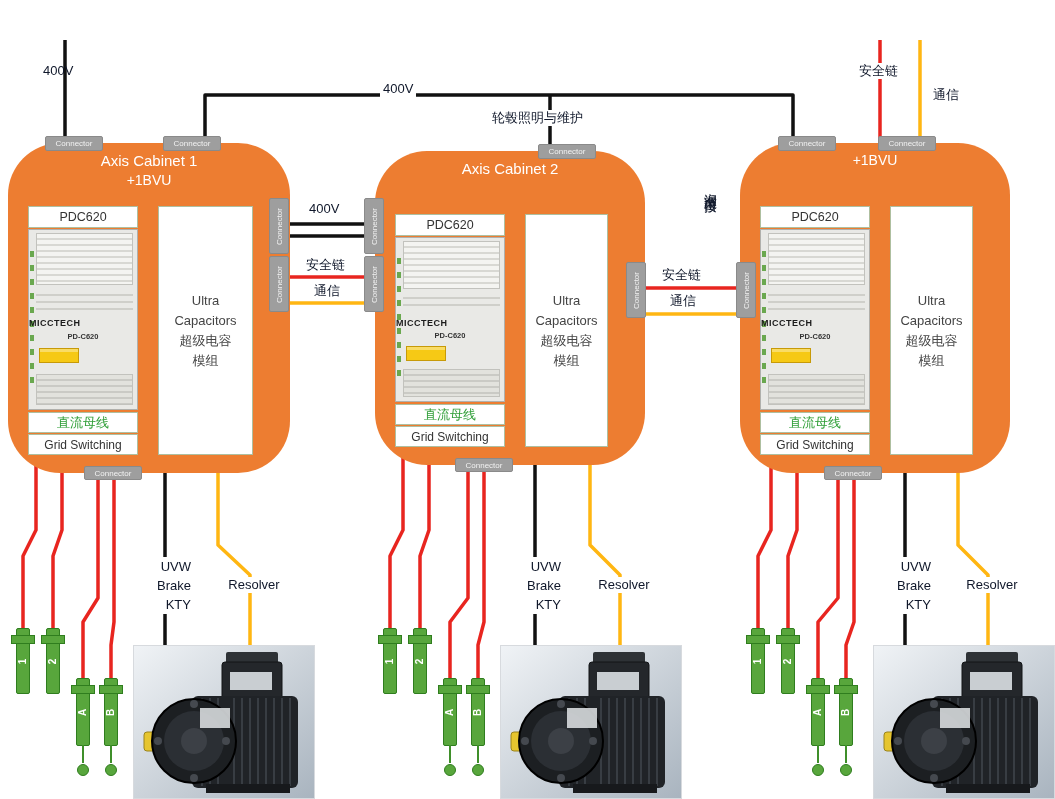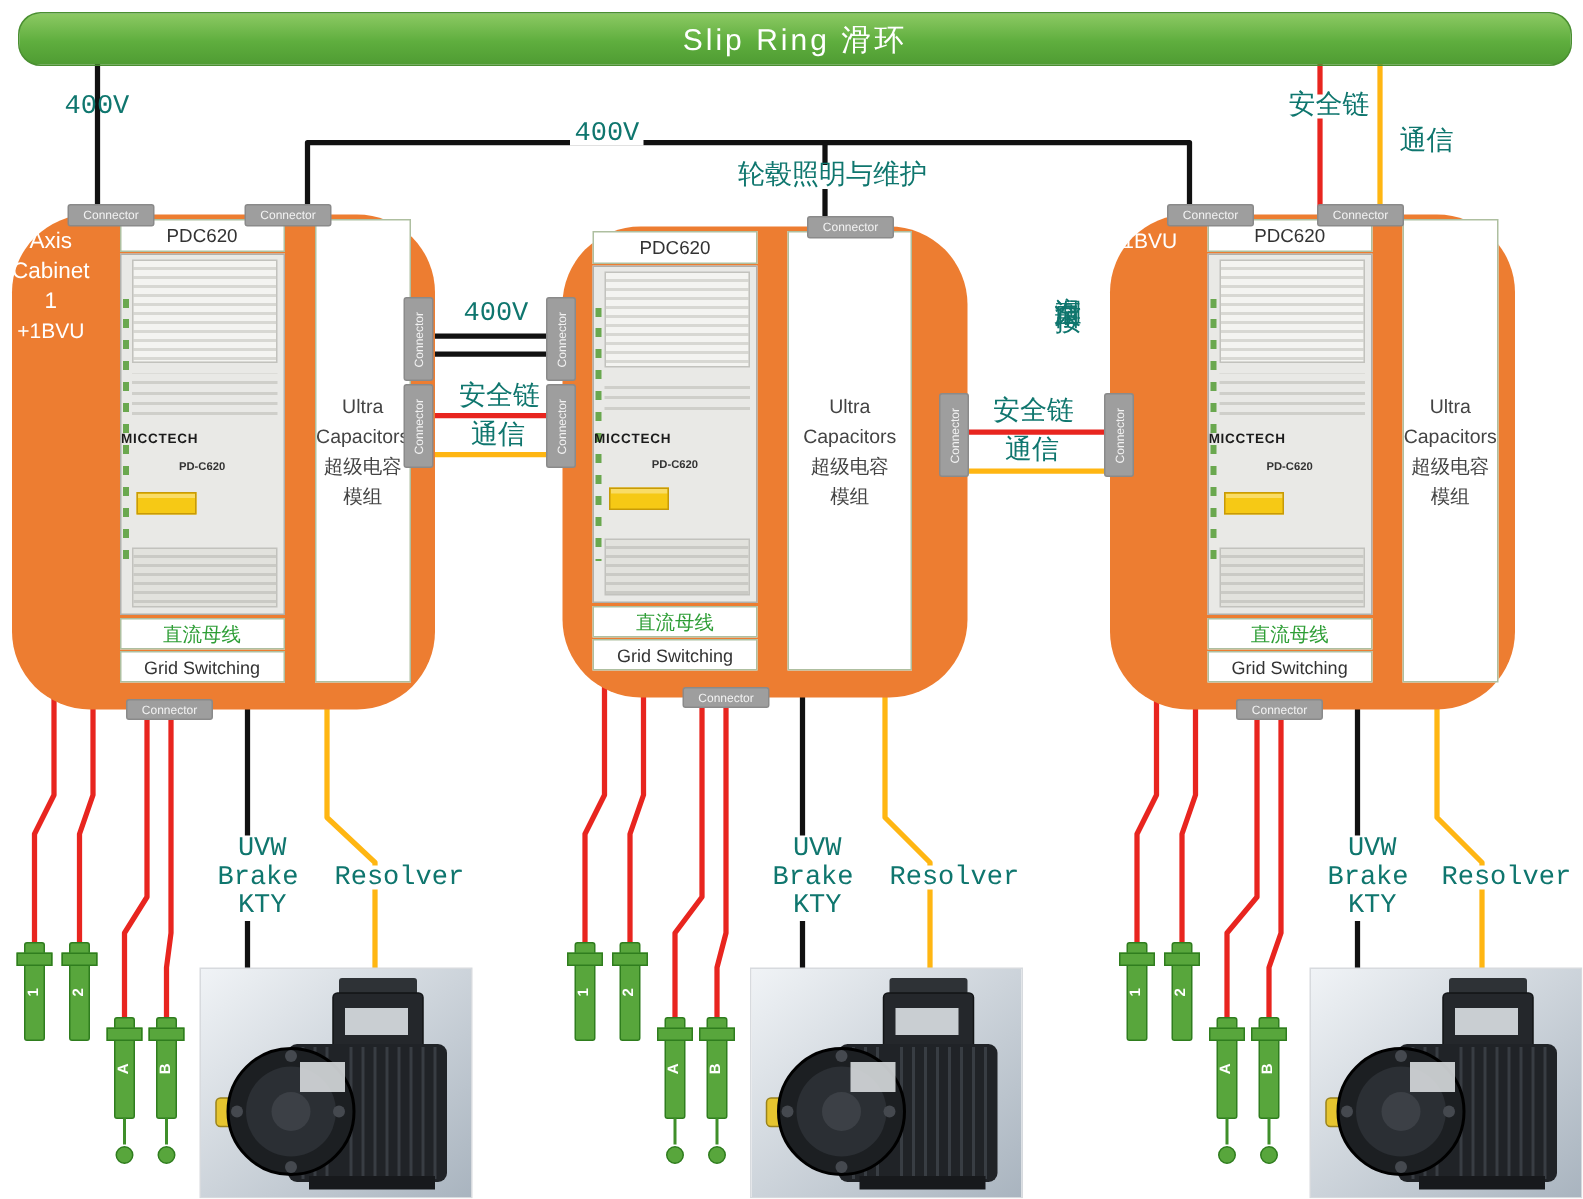--- a/index.html
+++ b/index.html
@@ -13,21 +13,21 @@
   .slipring{
     position:absolute;left:12px;top:8px;width:1034px;height:34px;z-index:2;
     background:linear-gradient(#8cc963,#5fae3e 55%,#4f9c33);
     border-radius:15px;border:1px solid #4a8f31;
     color:#fff;font-size:20px;letter-spacing:2px;
     display:flex;align-items:center;justify-content:center;
   }
 
   
   .cabinet{position:absolute;z-index:2;background:#ED7D31;border-radius:52px;
-    display:flex;flex-direction:row;box-sizing:border-box;}
+    display:flex;flex-direction:column;box-sizing:border-box;}
   #cab1{left:8px;top:143px;width:282px;height:330px;}
   #cab2{left:375px;top:151px;width:270px;height:314px;}
   #cab3{left:740px;top:143px;width:270px;height:330px;}
   .cab-head{height:52px;padding-top:8px;text-align:center;color:#fff;}
   .cab-title{font-size:15px;line-height:20px;}
   .cab-sub{font-size:14px;line-height:19px;}
   .cab-body{flex:1;display:flex;gap:20px;padding:3px 37px 18px 20px;}
   .col-left{width:110px;display:flex;flex-direction:column;}
   .wbox{background:#fff;border:1px solid #aebfa0;box-sizing:border-box;
     display:flex;align-items:center;justify-content:center;}
@@ -62,22 +62,22 @@
   
   .tab{position:absolute;z-index:3;background:#9e9e9e;border:1px solid #8a8a8a;
     border-radius:2px;color:#f2f2f2;display:flex;align-items:center;justify-content:center;
     font-size:8px;box-sizing:border-box;}
   .tab.h{width:58px;height:15px;}
   .tab.b{width:58px;height:14px;}
   .tab.v{width:20px;height:56px;}
   .tab.v span{writing-mode:vertical-rl;transform:rotate(180deg);}
 
   
-  .lbl{position:absolute;z-index:4;font-size:18px;color:#0f766e;background:#fff;
-    padding:0 3px;line-height:16px;white-space:nowrap;font-family:Liberation Mono, monospace;}
+  .lbl{position:absolute;z-index:4;font-size:13px;color:#0f172a;background:#fff;
+    padding:0 3px;line-height:16px;white-space:nowrap;}
   .lbl.nobg{background:transparent;}
   .lbl.vert{writing-mode:vertical-rl;letter-spacing:2px;padding:3px 0;line-height:18px;}
   .lbl.multi{white-space:pre-line;text-align:right;line-height:19px;}
 
   
   .term{position:absolute;z-index:2;width:14px;background:#58a63c;
     border:1px solid #2f7d1e;border-radius:2px;box-sizing:border-box;
     display:flex;align-items:center;justify-content:center;}
   .term .cross{position:absolute;top:6px;left:-6px;right:-6px;height:7px;
     background:#58a63c;border:1px solid #2f7d1e;}
@@ -154,21 +154,20 @@
     <g stroke="#ffb612" stroke-width="3.5" fill="none" stroke-linejoin="round">
       <path d="M920,40 V140"></path>
       <path d="M280,303 H374"></path>
       <path d="M636,314 H746"></path>
       <path d="M218,455 L218,545 L250,575 L250,652"></path>
       <path d="M590,450 L590,545 L620,575 L620,652"></path>
       <path d="M958,455 L958,545 L988,575 L988,652"></path>
     </g>
   </svg>
 
-  <div class="slipring">Slip Ring 滑环</div>
 
   <div class="cabinet" id="cab1">
     <div class="cab-head">
       <div class="cab-title">Axis Cabinet 1</div>
       <div class="cab-sub">+1BVU</div>
     </div>
     <div class="cab-body">
       <div class="col-left">
         <div class="wbox pdc-header">PDC620</div>
         <div class="device">
@@ -186,20 +185,21 @@
         <div class="wbox ultra">Ultra
 Capacitors
 超级电容
 模组</div>
       </div>
     </div>
   </div>
 
   <div class="cabinet" id="cab2">
     <div class="cab-head">
+      <div class="cab-title">Axis Cabinet 2</div>
     </div>
     <div class="cab-body">
       <div class="col-left">
         <div class="wbox pdc-header">PDC620</div>
         <div class="device">
           <div class="dev-top"></div>
           <div class="dev-lines"></div>
           <div class="dev-brand">MICCTECH</div>
           <div class="dev-model">PD-C620</div>
           <div class="dev-warn"></div>

